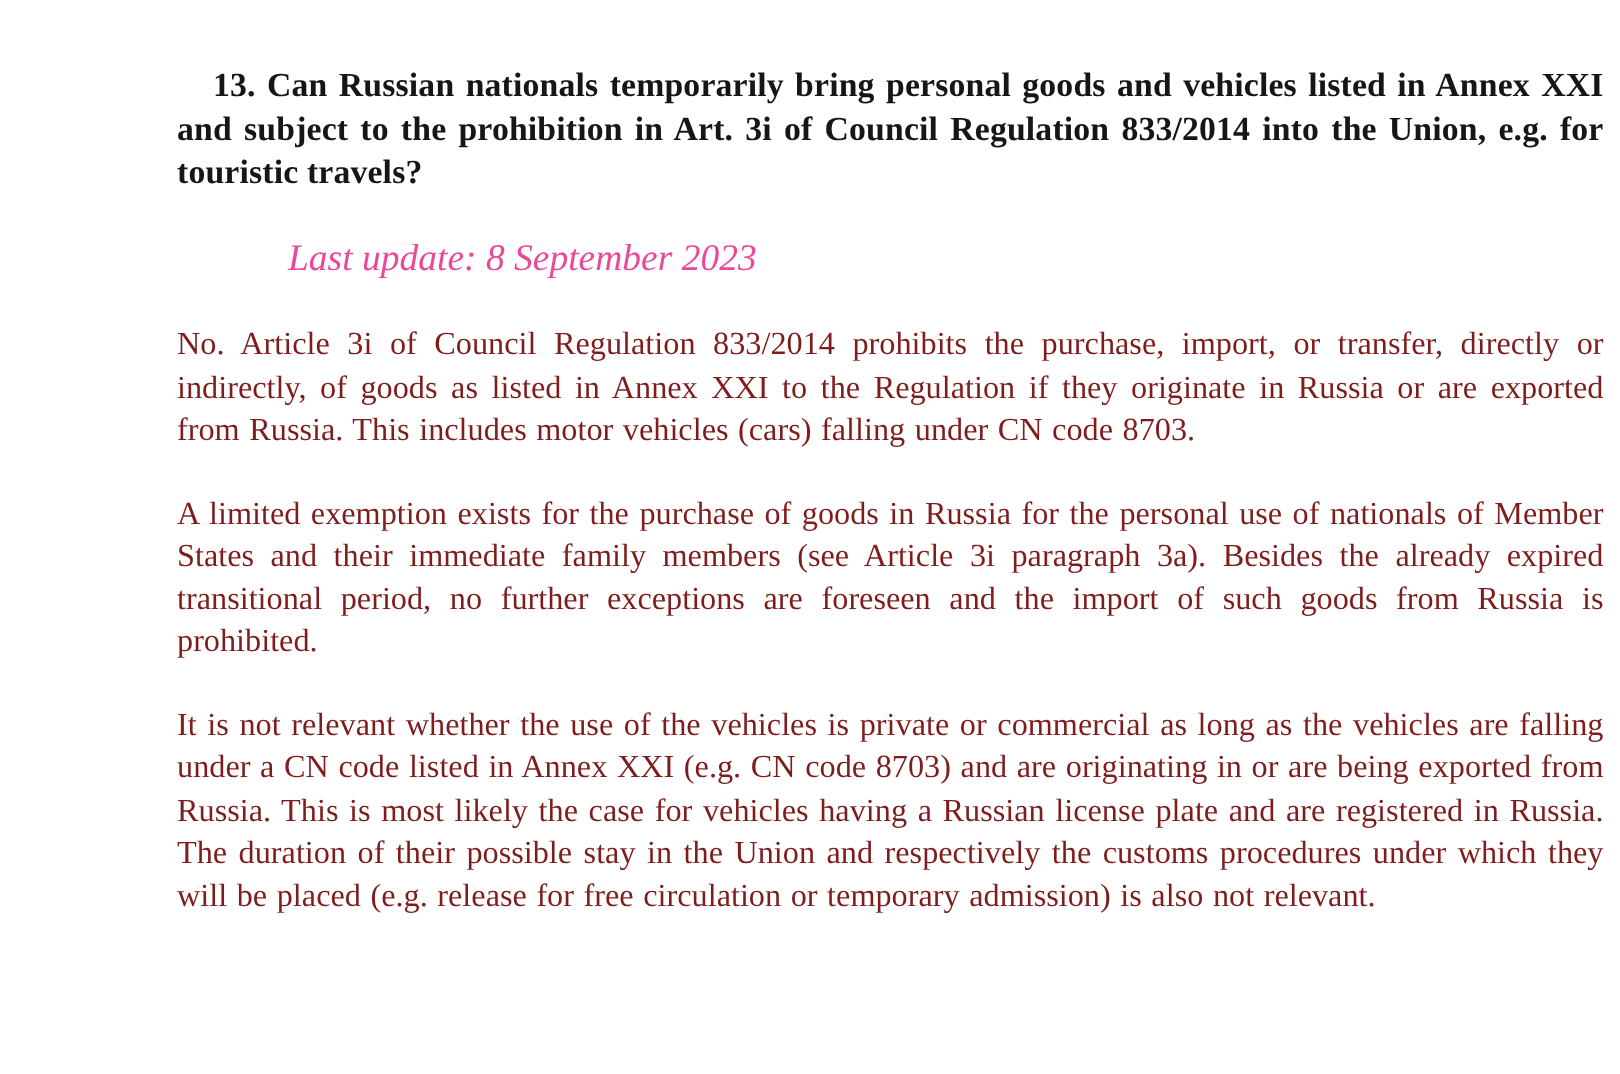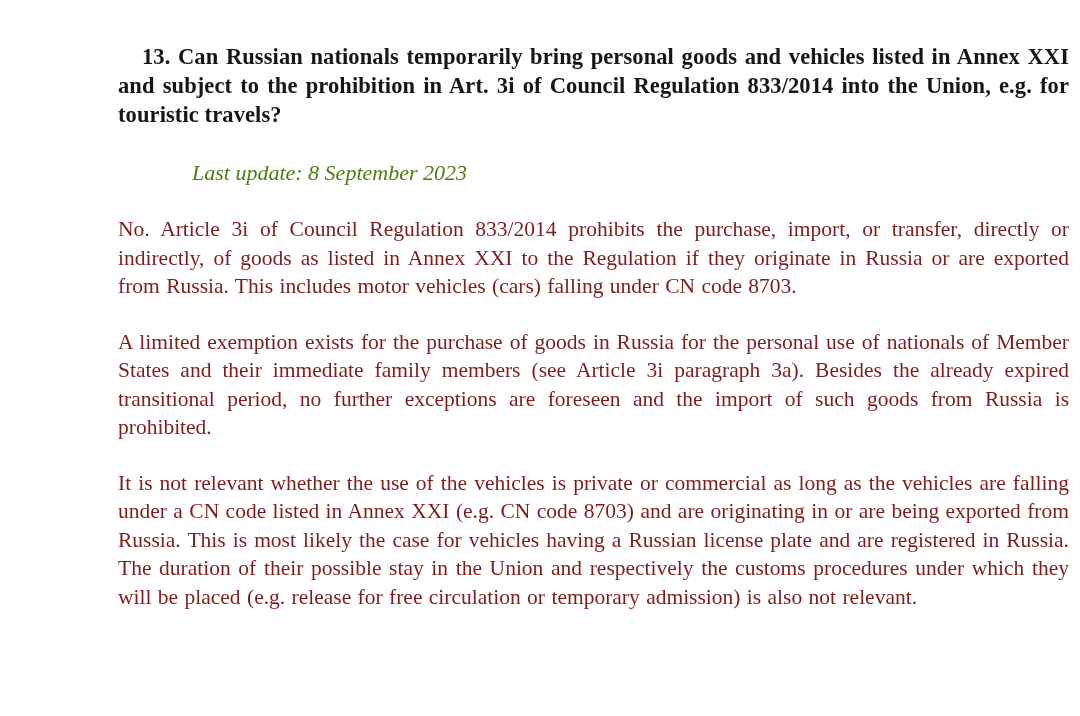--- a/index.html
+++ b/index.html
@@ -28,24 +28,24 @@
     font-size: 22.5px;
     font-weight: bold;
     line-height: 29px;
     text-align: justify;
     text-indent: 24px;
     letter-spacing: 0.1px;
   }
   .last-update {
     margin: 0 0 28px 0;
     padding-left: 74px;
-    font-size: 22px;
+    font-size: 25px;
     font-style: italic;
     line-height: 28px;
-    color: #4d7c0f;
+    color: #ec4899;
   }
   .body-para {
     margin: 0 0 27px 0;
     font-size: 21.5px;
     line-height: 28.5px;
     text-align: justify;
     color: #7f1d1d;
     word-spacing: 1px;
   }
 </style>

